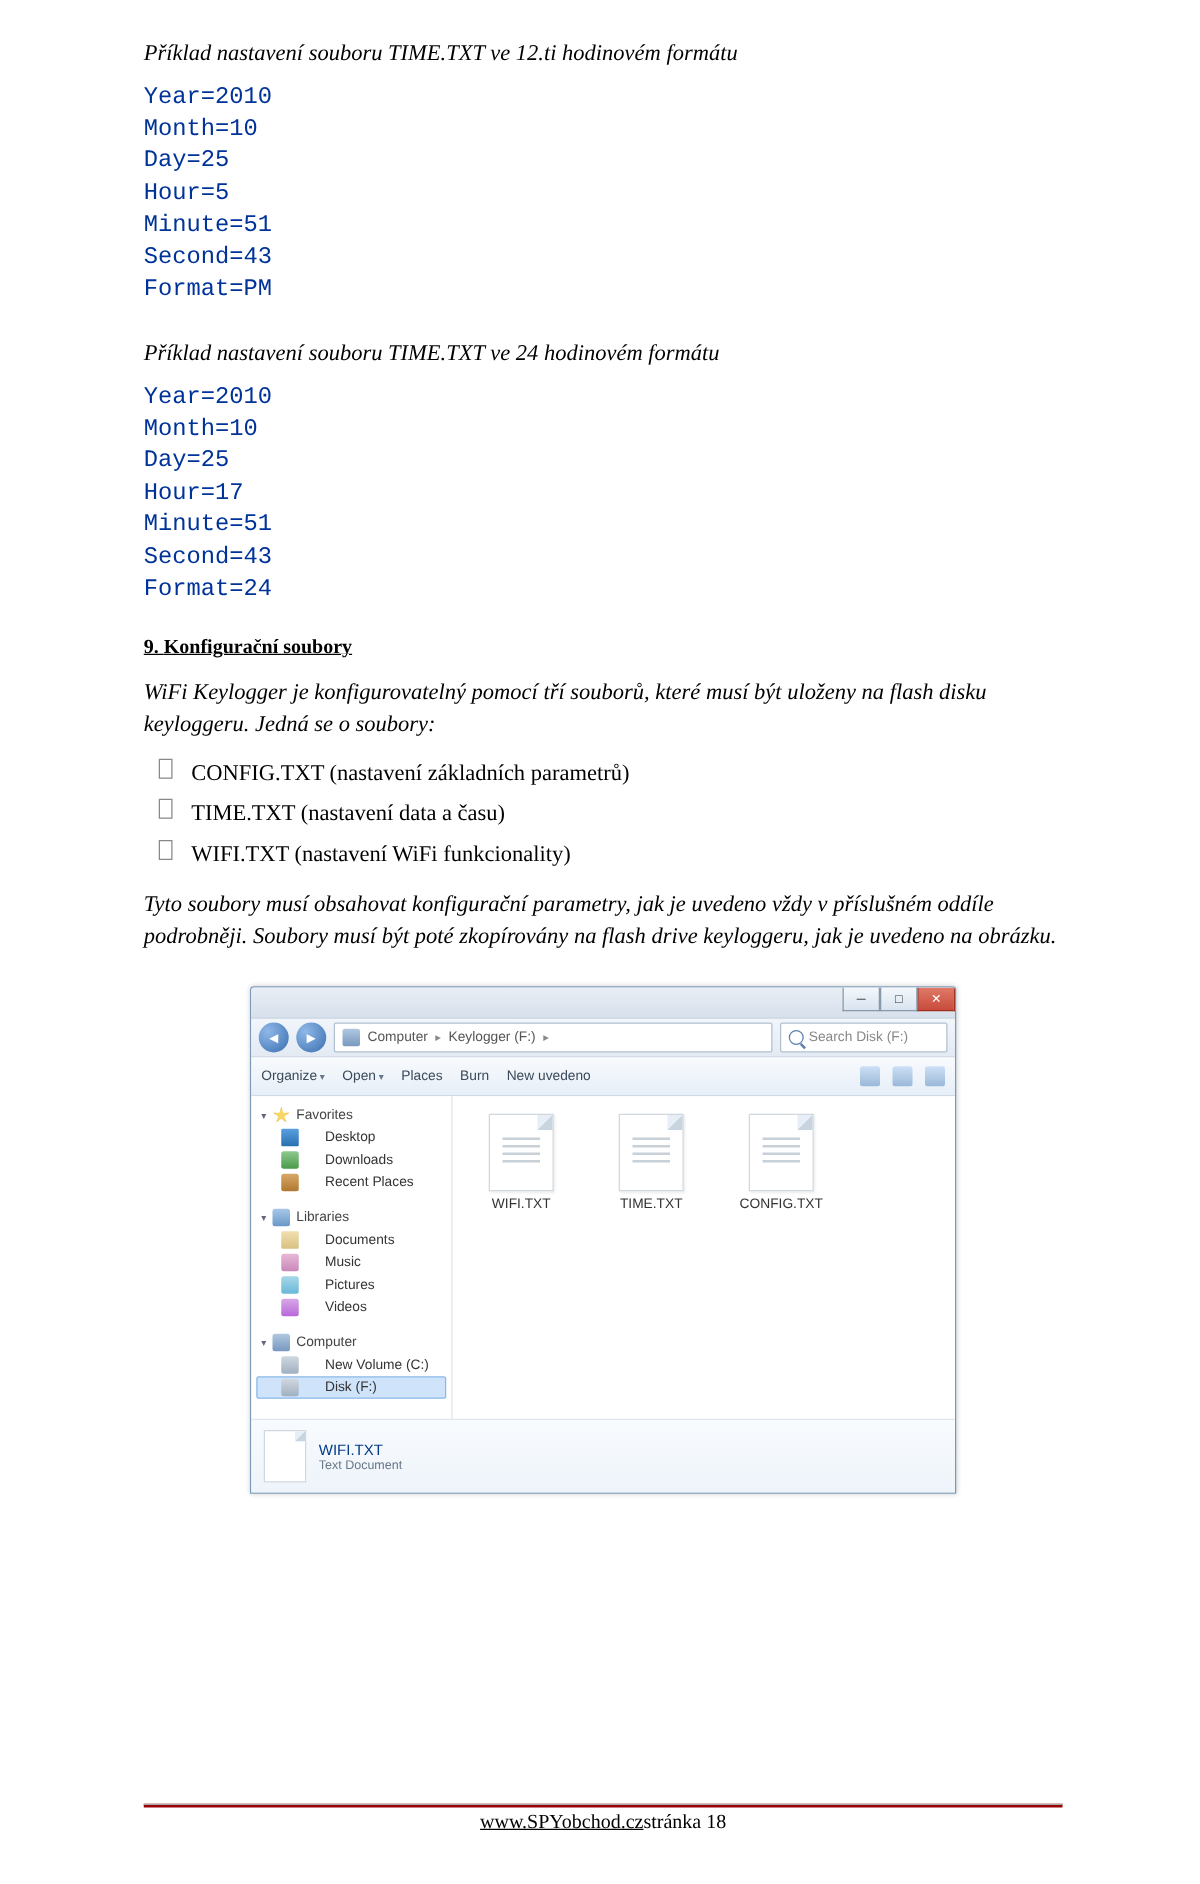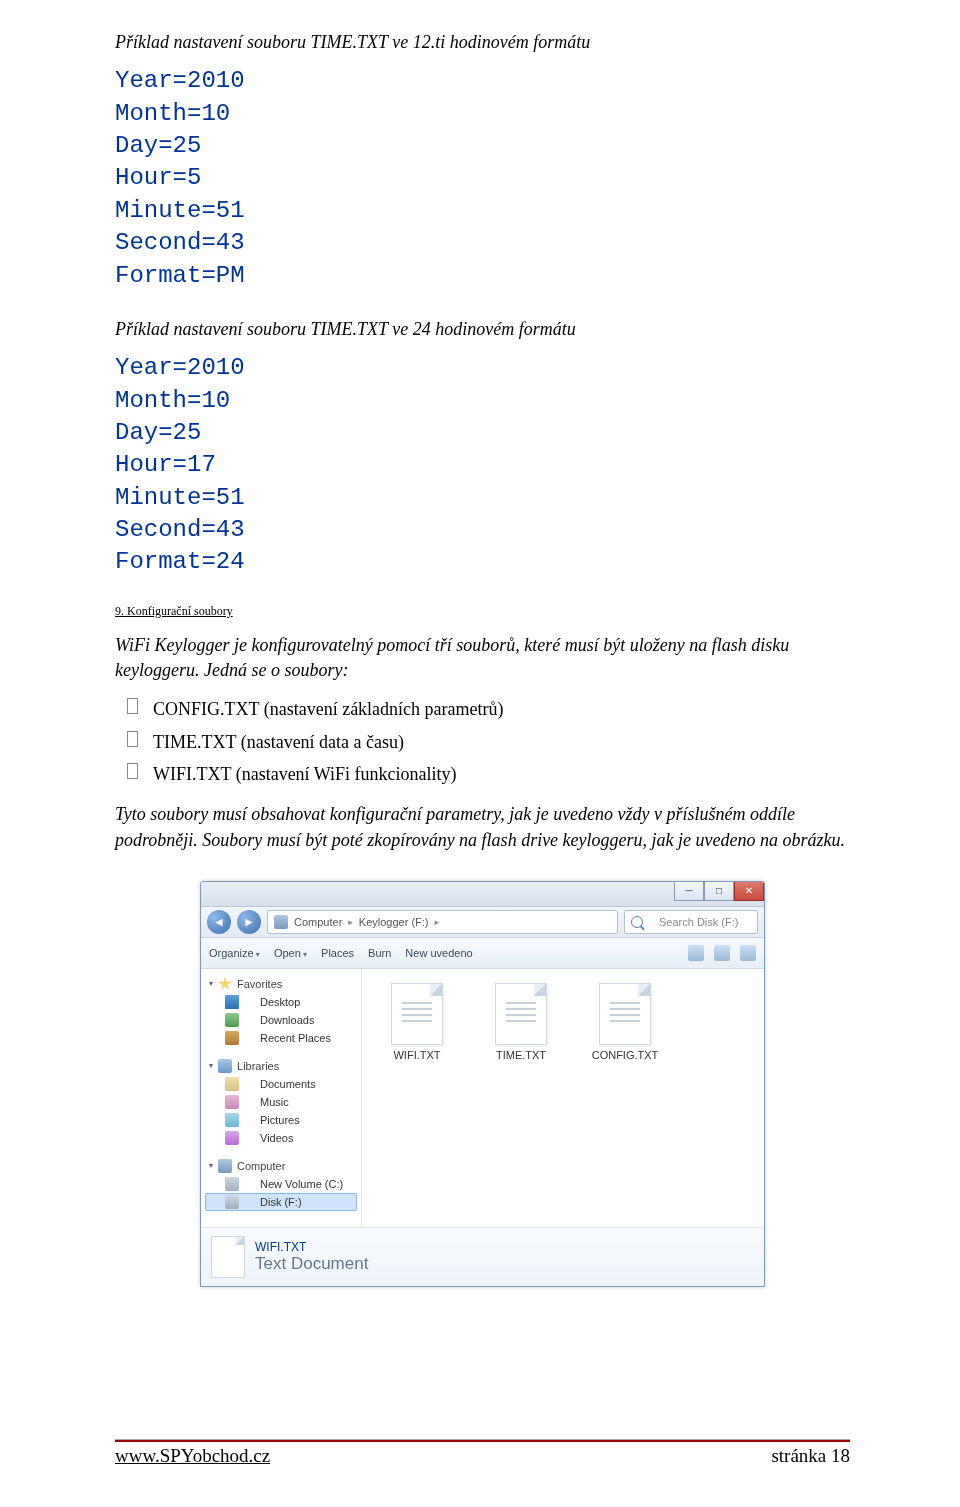--- a/index.html
+++ b/index.html
@@ -16,29 +16,29 @@
     padding: 30px 110px 60px 115px;
   }
   .body-text {
     font-size: 18px;
     line-height: 1.4;
     margin: 0 0 10px 0;
     font-style: italic;
   }
   .mono-block {
     font-family: "Courier New", monospace;
-    font-size: 24px;
+    font-size: 19px;
     color: #003399;
     line-height: 1.35;
     margin: 8px 0 25px 0;
     white-space: pre;
   }
   .section-head {
-    font-size: 12px;
-    font-weight: normal;
+    font-size: 16px;
+    font-weight: bold;
     text-decoration: underline;
     margin: 18px 0 14px 0;
   }
   .bullet-list {
     margin: 8px 0 12px 0;
     padding-left: 38px;
     font-size: 18px;
     line-height: 1.8;
   }
   .bullet-item {
@@ -135,21 +135,21 @@
     width: 120px;
     height: 22px;
     background: #fff;
     border: 1px solid #b0c0d0;
     border-radius: 2px;
     display: flex;
     align-items: center;
     padding: 0 6px;
     font-size: 11px;
     color: #888;
-    gap: 16px;
+    gap: 4px;
   }
   .search-ico {
     width: 10px;
     height: 10px;
     border: 1.5px solid #5a7fb0;
     border-radius: 50%;
     position: relative;
   }
   .search-ico::after {
     content: "";
@@ -310,39 +310,39 @@
     right: 0;
     width: 8px;
     height: 8px;
     background: linear-gradient(135deg,#e8eef5 50%,#c8d4e0 50%);
   }
   .dp-txt .dp-name {
     font-size: 12px;
     color: #003a88;
   }
   .dp-txt .dp-type {
-    font-size: 17px;
+    font-size: 10px;
     color: #667788;
   }
   .footer {
     position: absolute;
     left: 115px;
     right: 110px;
     bottom: 40px;
   }
   .footer-hr {
     height: 2px;
     background: #900;
     border-top: 1px solid #aaa;
     margin-bottom: 3px;
   }
   .footer-row {
     display: flex;
-    justify-content: space-between;
-    font-size: 19px;
+    justify-content: center;
+    font-size: 16px;
   }
   .footer-row a {
     color: #000;
     text-decoration: underline;
   }
 </style>
 </head>
 <body>
 
 <div class="page">

